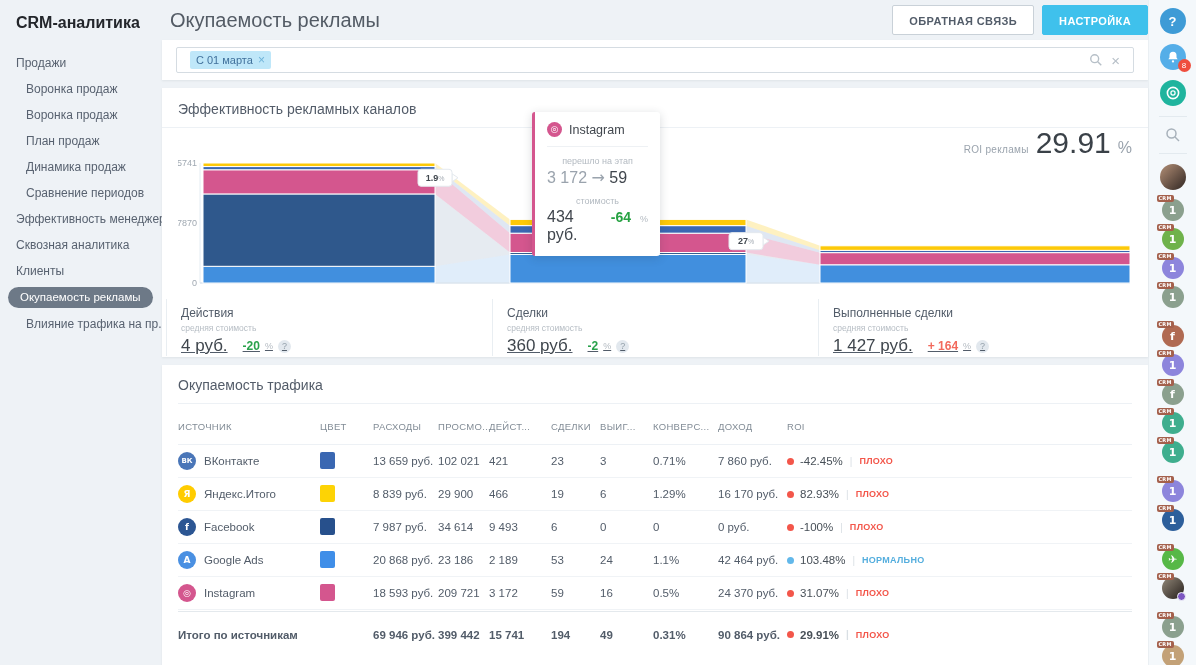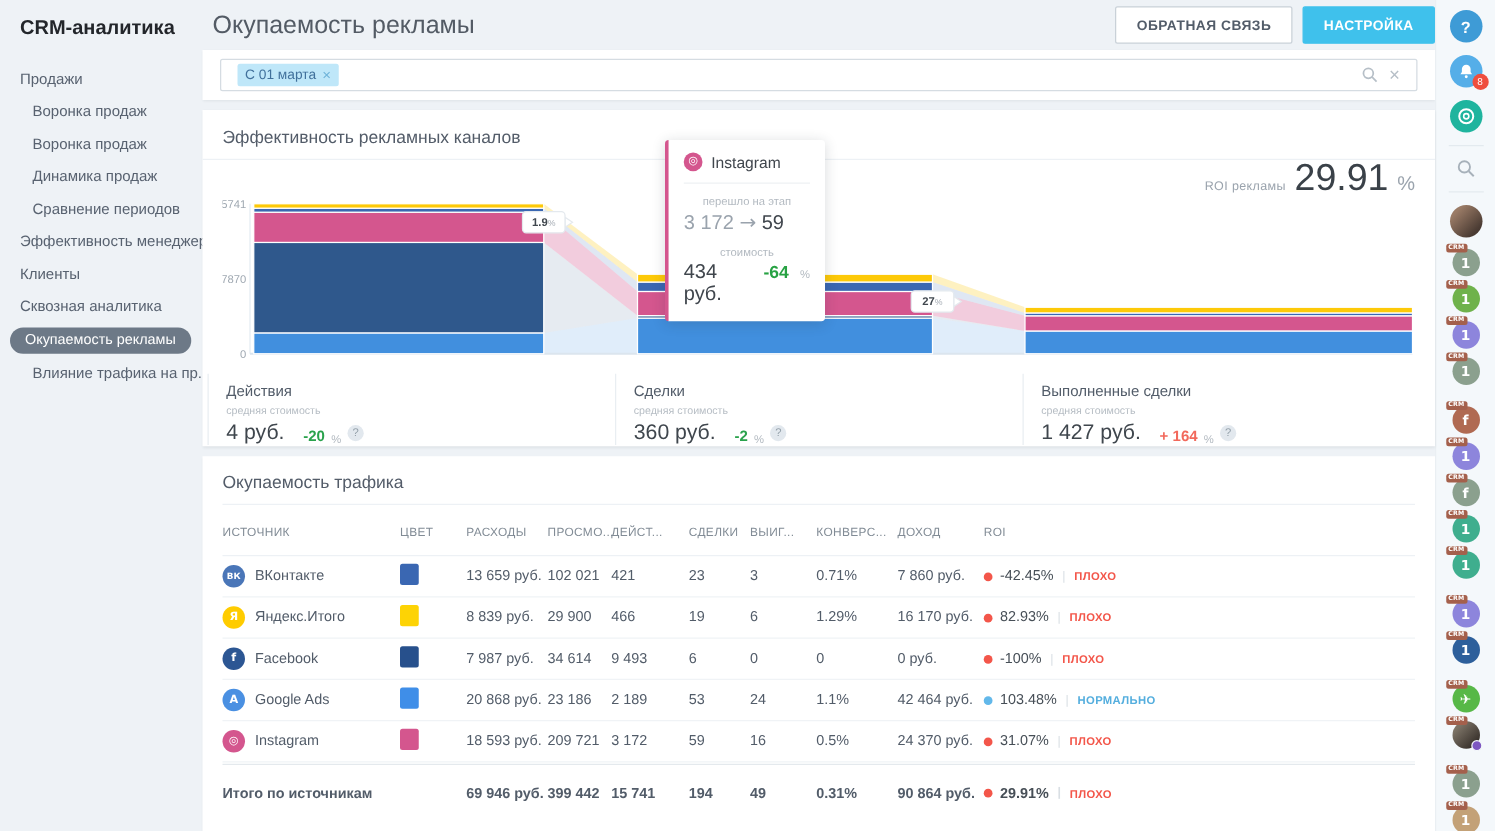--- a/index.html
+++ b/index.html
@@ -57,21 +57,21 @@
   .tt-cost-row { display:flex; align-items:baseline; gap:9px; margin-top:2px; }
   .tt-cost { font-size:16px; color:#40464d; }
   .tt-delta { font-size:14px; color:#27a243; font-weight:bold; }
   .tt-delta-unit { font-size:9px; color:#b3bac1; }
 
   
   .stats-row { display:grid; grid-template-columns:repeat(3,1fr); padding:0 4px; margin-top:4px; }
   .stat { border-left:1px solid #e9eef2; padding:7px 0 0 14px; }
   .stat-title { font-size:12px; color:#525c69; }
   .stat-sub { font-size:8.5px; color:#b6bdc4; margin-top:3px; }
-  .stat-value-row { display:flex; align-items:flex-end; gap:5px; margin-top:3px; }
+  .stat-value-row { display:flex; align-items:center; gap:5px; margin-top:3px;text-decoration:underline; }
   .stat-value { font-size:17px; color:#3f464d; }
   .stat-delta { font-size:12px; margin-left:10px; font-weight:bold; }
   .stat-delta.good { color:#2aa24c; } .stat-delta.bad { color:#f2695c; }
   .stat-unit { font-size:9px; color:#b3bac1; }
   .help-dot { width:13px; height:13px; border-radius:50%; background:#e2e8ee; color:#94a0aa; font-size:9px; line-height:13px; text-align:center; align-self:center; }
 
   
   .table-card { flex:1; padding:0 16px; overflow:hidden; }
   .table-title { padding:12px 0 10px; border-bottom:1px solid #edf1f5; font-size:14px; color:#535c69; }
   .trow { display:grid; grid-template-columns:142px 53px 65px 51px 62px 49px 53px 65px 69px 1fr;
@@ -107,25 +107,26 @@
 <body>
 
 <div class="app">
 
   <aside class="sidebar">
     <div class="sidebar-title">CRM-аналитика</div>
     <nav id="sidebar-nav">
         <div class="nav-item lvl0">Продажи</div>
         <div class="nav-item lvl1">Воронка продаж</div>
         <div class="nav-item lvl1">Воронка продаж</div>
+        <div class="nav-item lvl1">План продаж</div>
         <div class="nav-item lvl1">Динамика продаж</div>
         <div class="nav-item lvl1">Сравнение периодов</div>
         <div class="nav-item lvl0">Эффективность менеджер...</div>
+        <div class="nav-item lvl0">Сквозная аналитика</div>
         <div class="nav-item lvl0">Клиенты</div>
-        <div class="nav-item lvl0">Сквозная аналитика</div>
         <div class="nav-item active-wrap"><span class="nav-pill">Окупаемость рекламы</span></div>
         <div class="nav-item lvl1">Влияние трафика на пр...</div>
       </nav>
   </aside>
 
   <main class="main">
 
     <div class="topbar">
       <div class="page-title">Окупаемость рекламы</div>
       <div class="topbar-actions">

